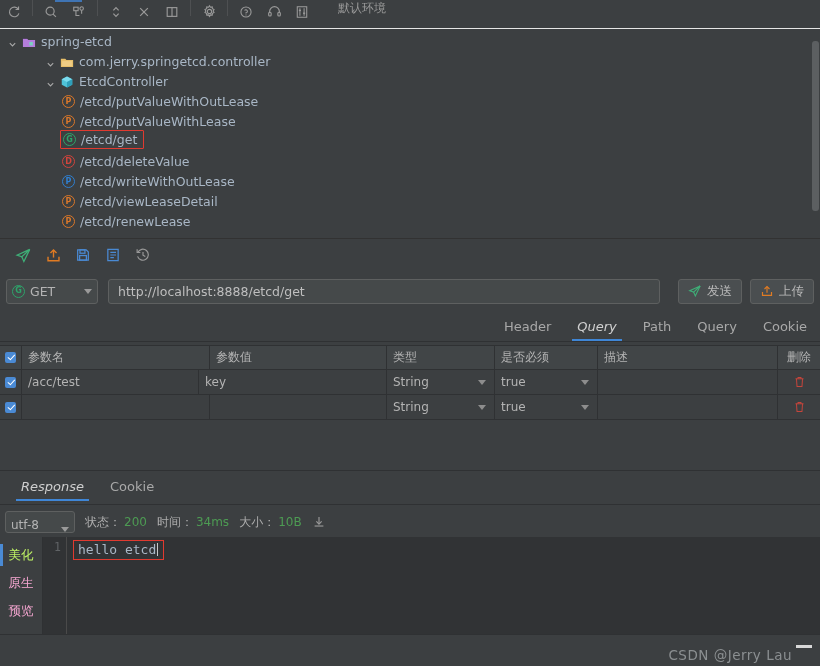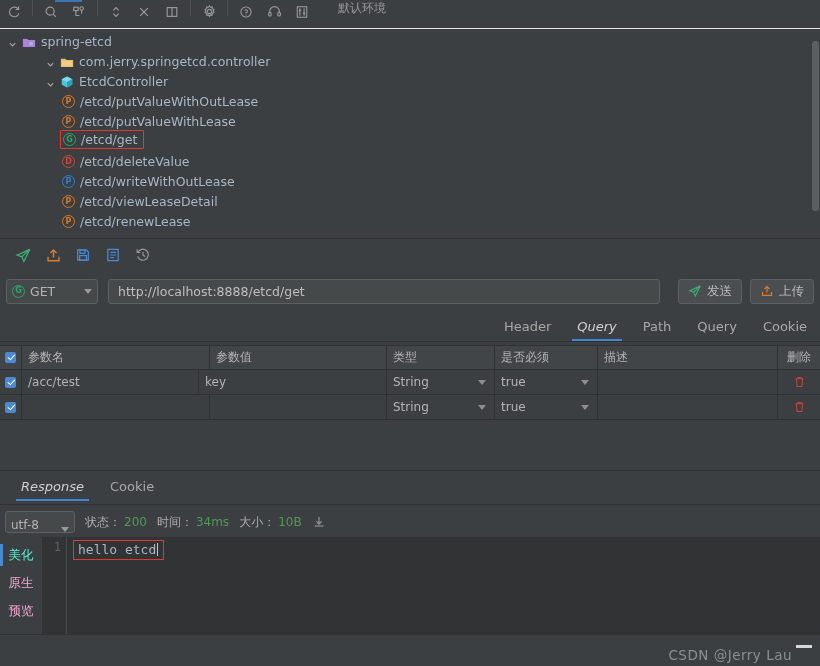--- a/index.html
+++ b/index.html
@@ -193,21 +193,21 @@
   }
   #side-tabs {
     width: 42px; background: #3c3f41; padding-top: 4px;
     display: flex; flex-direction: column;
   }
   .stab {
     height: 28px; display: flex; align-items: center; justify-content: center;
     color: #f9a8d4; font-size: 12.5px; position: relative;
     font-family: "DejaVu Sans", sans-serif;
   }
-  .stab.active { color: #5eead4; text-align: right; }
+  .stab.active { color: #bef264; text-align: right; }
   .stab.active::before {
     content: ""; position: absolute; left: 0; top: 3px; bottom: 3px;
     width: 3px; background: #4a8ad4;
   }
   #gutter {
     width: 25px; background: #313335; border-left: 1px solid #2f3133;
     border-right: 1px solid #4a4a4a;
     color: #606366; font-size: 11.5px; text-align: right;
     padding: 3px 5px 0 0; font-family: "DejaVu Sans Mono", monospace;
   }

